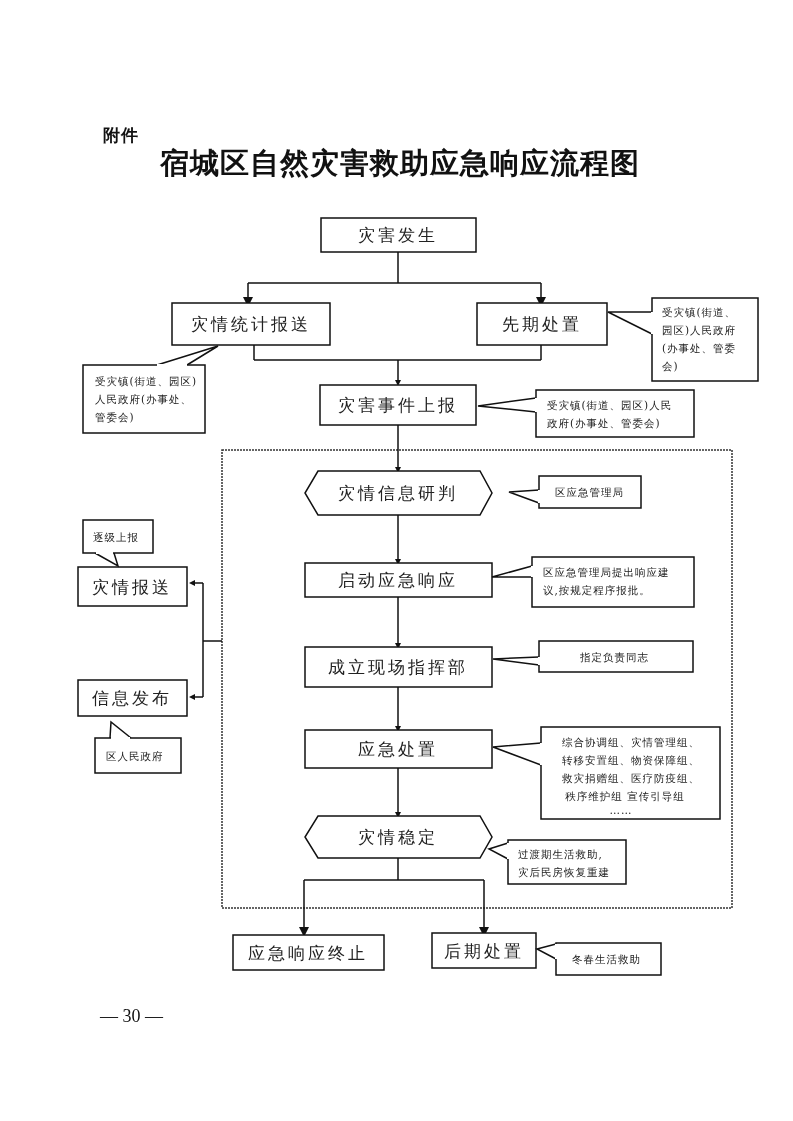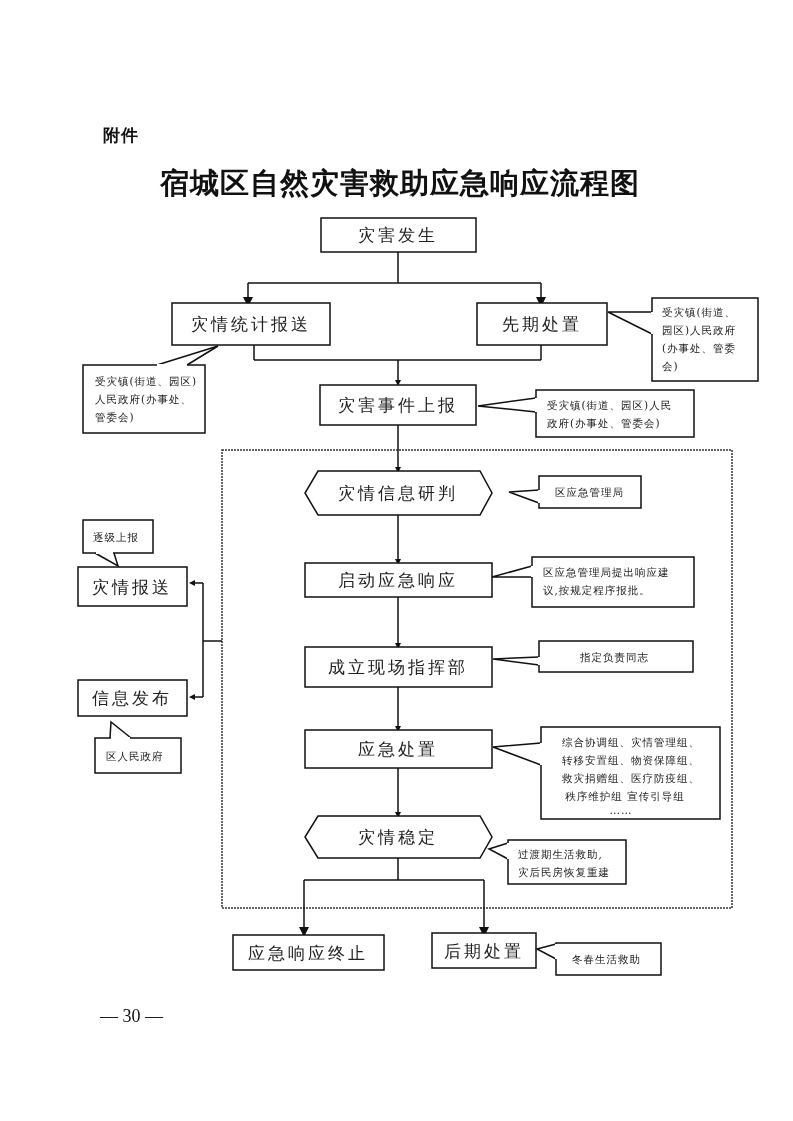--- a/index.html
+++ b/index.html
@@ -1,20 +1,20 @@
 <!DOCTYPE html>
 <html><head>
   <meta charset="utf-8">
   <style>
     html, body { margin: 0; padding: 0; background: #ffffff; }
     body { width: 793px; height: 1121px; position: relative; overflow: hidden;
            font-family: "DejaVu Serif", "Liberation Serif", serif; color: #111; }
     .attach { position: absolute; left: 103px; top: 124px; font-size: 17px; font-weight: bold;
               font-family: "DejaVu Sans", "Liberation Sans", sans-serif; letter-spacing: 1px; text-align: center; }
-    .title { position: absolute; left: 160px; top: 164px; width: 480px; text-align: right;
+    .title { position: absolute; left: 160px; top: 144px; width: 480px; text-align: right;
              font-size: 29px; font-weight: bold; letter-spacing: 1px;
              font-family: "DejaVu Serif", "Liberation Serif", serif; }
     .pageno { position: absolute; left: 100px; top: 1006px; font-size: 18px;
               font-family: "Liberation Serif", serif; }
     svg#chart { position: absolute; left: 0; top: 0; }
     .node-text { font-size: 17px; letter-spacing: 3px; fill: #222; }
     .note-text { font-size: 10.5px; fill: #222; letter-spacing: 1px; }
   </style>
 </head>
 <body>

